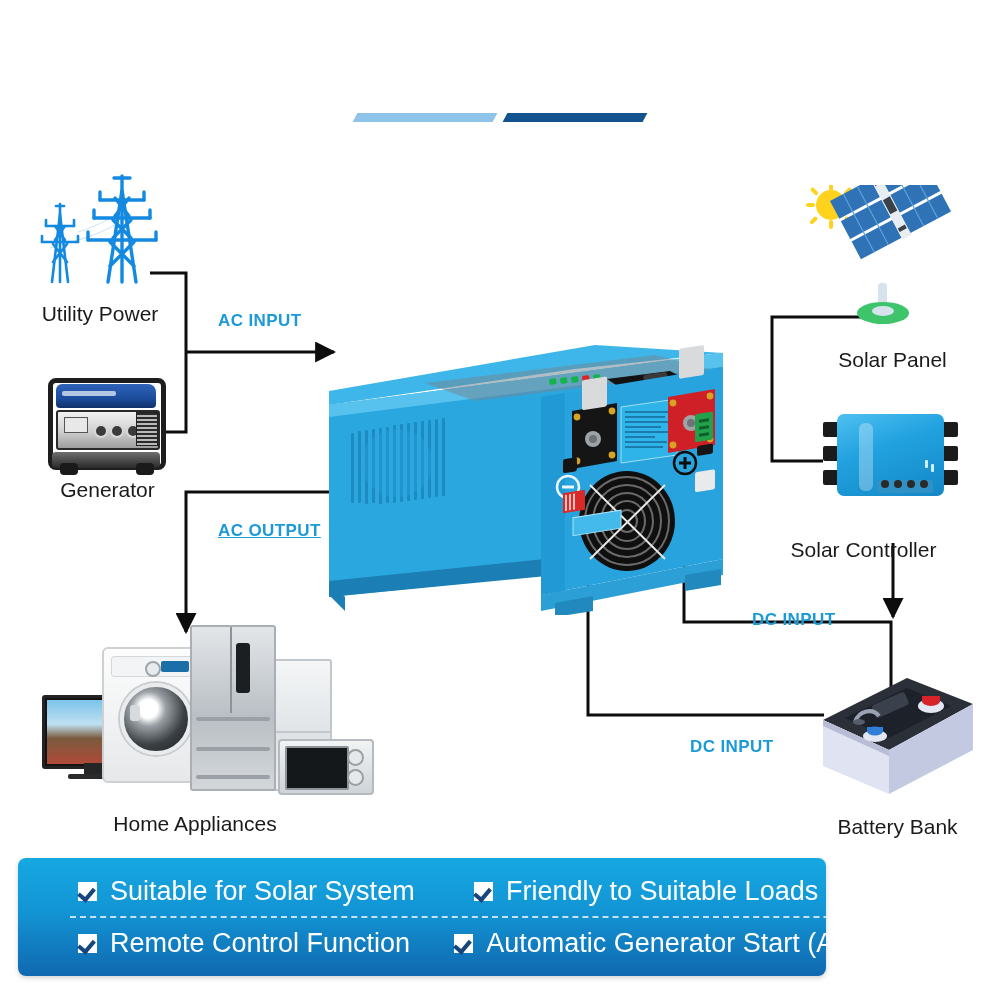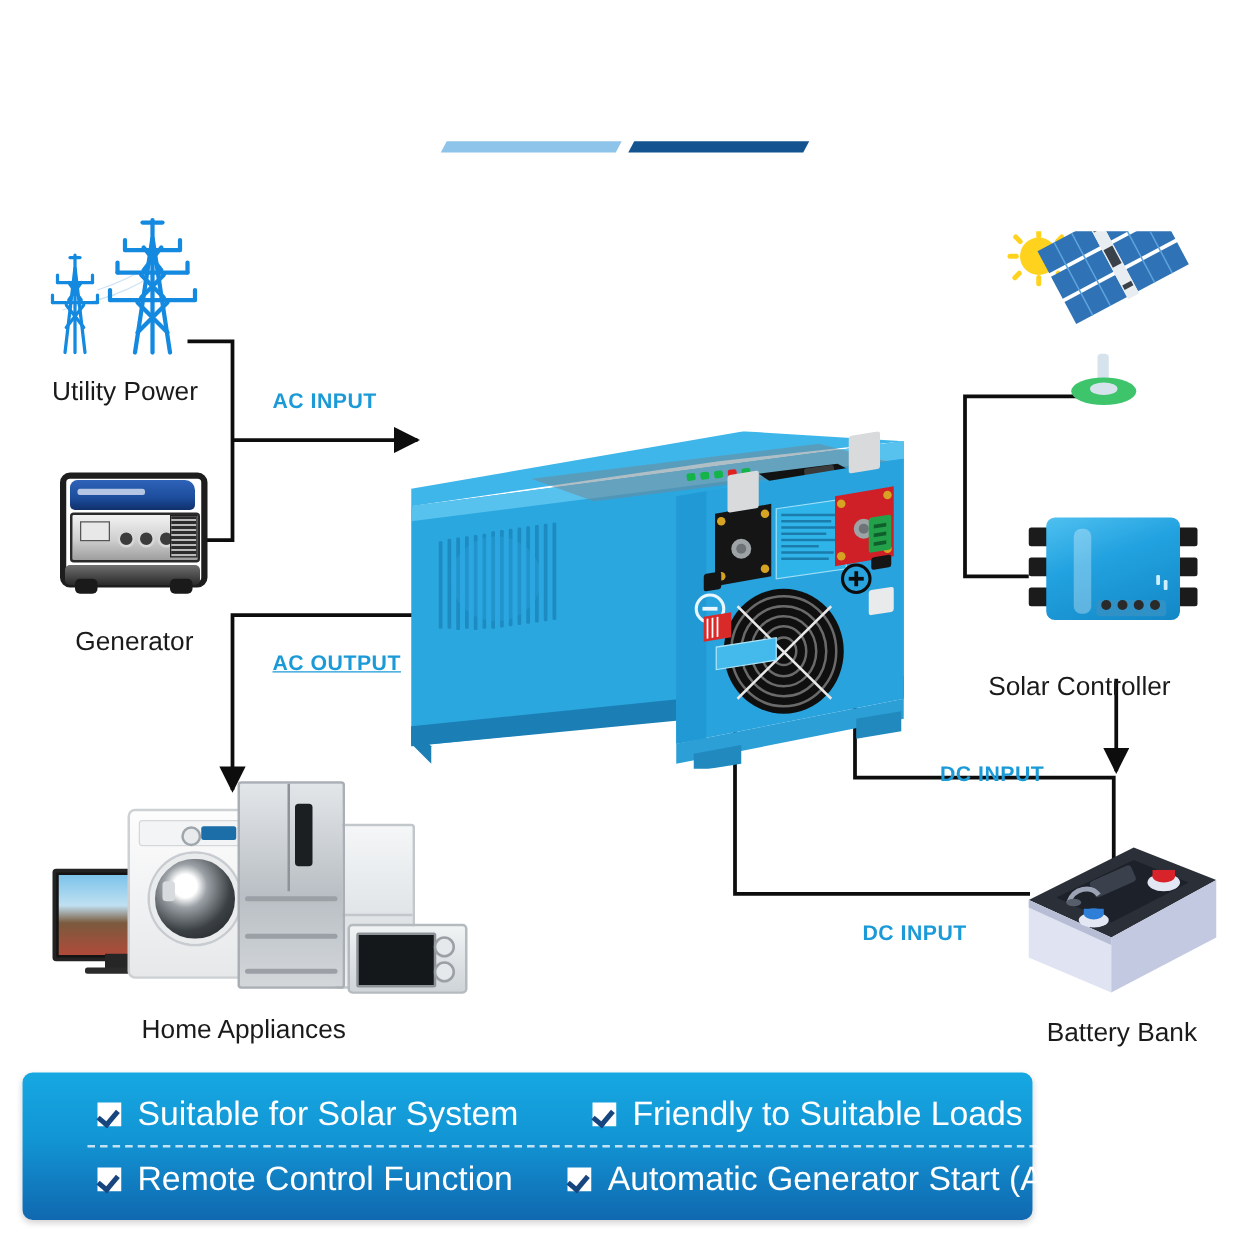--- a/index.html
+++ b/index.html
@@ -178,21 +178,21 @@
       <div class="gen-panel"></div>
       <div class="gen-knob" style="left:36px;top:12px;"></div>
       <div class="gen-knob" style="left:52px;top:12px;"></div>
       <div class="gen-knob" style="left:68px;top:12px;"></div>
     </div>
     <div class="gen-vent"></div>
     <div class="gen-base"></div>
     <div class="gen-wheel" style="left:12px;"></div>
     <div class="gen-wheel" style="right:12px;"></div>
   </div>
-  <div class="cap" style="left:30px;top:478px;width:155px;margin-top:24px;">Generator</div>
+  <div class="cap" style="left:30px;top:478px;width:155px;">Generator</div>
 
   <div class="wirelbl" style="left:218px;top:311px;">AC INPUT</div>
   <div class="wirelbl" style="left:218px;top:521px;text-decoration:underline;">AC OUTPUT</div>
 
   <div class="appl">
     <div class="tv">
         <div class="tv-screen"></div>
       </div>
     <div class="tv-stand"></div>
       <div class="tv-foot"></div>
@@ -378,20 +378,21 @@
               <rect x="47" y="4" width="8" height="4"></rect>
               <rect x="47" y="56" width="8" height="4"></rect>
             </g>
         </g>
       </g>
       <rect x="78" y="98" width="9" height="28" rx="3" fill="#d6e3ec"></rect>
       <ellipse cx="83" cy="128" rx="26" ry="11" fill="#3ec46b"></ellipse>
       <ellipse cx="83" cy="126" rx="11" ry="5" fill="#d6e3ec"></ellipse>
     </svg>
   </div>
+  <div class="cap" style="left:800px;top:348px;width:185px;">Solar Panel</div>
 
   <div class="sctrl">
     <div class="sc-fin" style="left:0;top:12px;"></div>
     <div class="sc-fin" style="left:0;top:36px;"></div>
     <div class="sc-fin" style="left:0;top:60px;"></div>
     <div class="sc-fin" style="right:0;top:12px;"></div>
     <div class="sc-fin" style="right:0;top:36px;"></div>
     <div class="sc-fin" style="right:0;top:60px;"></div>
     <div class="sc-body">
       <div class="sc-hl"></div>

